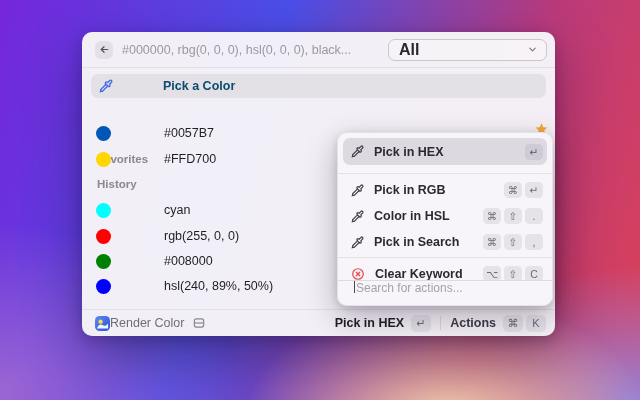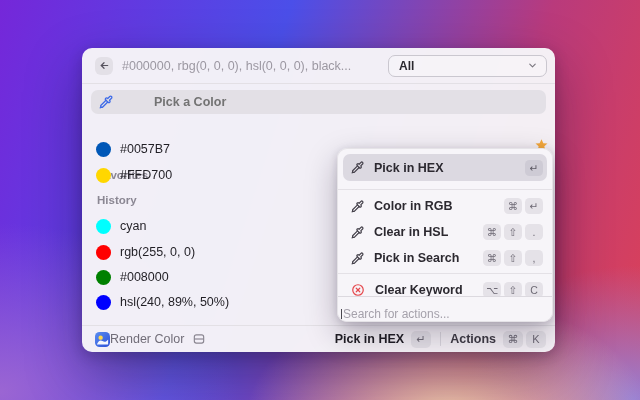--- a/index.html
+++ b/index.html
@@ -10,40 +10,40 @@
   }
   .desktop {
     position:absolute; inset:0;
     background:
       radial-gradient(45% 42% at 70% 104%, rgba(245,216,178,.95), rgba(245,216,178,0) 70%),
       radial-gradient(38% 48% at 99% 100%, rgba(138,138,235,.85), rgba(138,138,235,0) 70%),
       radial-gradient(55% 62% at 0% 98%, rgba(158,104,210,.95), rgba(158,104,210,0) 68%),
       linear-gradient(108deg, #7527d9 0%, #4b4fe9 38%, #b93a7c 72%, #dd4156 100%);
   }
   .window {
-    position:absolute; left:82px; top:48px; width:473px; height:304px;
+    position:absolute; left:82px; top:32px; width:473px; height:304px;
     background:rgba(245,243,247,.98);
     border-radius:10px;
     box-shadow:0 22px 55px rgba(20,10,40,.38), 0 4px 14px rgba(20,10,40,.22);
   }
   
   .topbar { position:absolute; left:0; top:0; right:0; height:36px; display:flex; align-items:center; padding:0 8px 0 13px; border-bottom:1px solid #e3e0e5; }
   .back-btn { width:18px; height:18px; border-radius:6px; background:#e3e0e7; color:#56525d; display:flex; align-items:center; justify-content:center; flex:0 0 auto; cursor:pointer; }
   .back-btn svg { width:11px; height:11px; }
   .main-search { flex:1; border:0; outline:0; background:transparent; margin-left:9px; font-family:inherit; font-size:12.5px; color:#2a272e; }
   .main-search::placeholder { color:#9c98a2; opacity:1; }
   .dropdown { flex:0 0 auto; width:159px; height:22px; border:1px solid #cac7cf; border-radius:7px; display:flex; align-items:center; padding:0 8px 0 10px; cursor:pointer; background:rgba(255,255,255,.25); }
-  .dropdown-value { font-size:12px; font-weight:700; color:#2a272e; flex:1; }
+  .dropdown-value { font-size:16px; font-weight:700; color:#2a272e; flex:1; }
   .dropdown svg { width:11px; height:11px; color:#7a767f; }
   
   .suggest-row { position:absolute; left:9px; top:42px; width:455px; height:24px; border-radius:7px; background:#e3e0e6; display:flex; align-items:center; padding:0 8px; cursor:pointer; }
-  .suggest-row .label { font-size:12.5px; font-weight:700; color:#737373; margin-left:9px;padding-left:32px; }
+  .suggest-row .label { font-size:12.5px; font-weight:700; color:#0c4a6e; margin-left:18px;padding-left:32px; }
   .eyedrop-blue { width:14px; height:14px; color:#3e6be8; }
   .section-label { position:absolute; left:15px; font-size:11.5px; font-weight:700; color:#8b8793; }
-  .color-row { position:absolute; left:9px; width:240px; height:22px; display:flex; align-items:center; padding:0 5px; border-radius:7px; cursor:pointer; }
+  .color-row { position:absolute; left:9px; width:240px; height:22px; display:flex; align-items:center; padding:0 5px; border-radius:7px; cursor:pointer;gap:44px; }
   .swatch { width:15px; height:15px; border-radius:50%; flex:0 0 auto; }
   .color-row .label { font-size:12.5px; color:#211f25; margin-left:9px; }
   
   .fav-star { position:absolute; left:452px; top:90px; width:15px; height:15px; z-index:4; }
   
   .popup { position:absolute; left:255px; top:100px; width:216px; height:174px; z-index:10;
     background:rgba(247,245,249,.99); border-radius:10px; border:1px solid rgba(0,0,0,.07);
     box-shadow:0 12px 32px rgba(20,10,40,.28), 0 2px 8px rgba(20,10,40,.15); overflow:hidden; }
   .popup-list { position:absolute; left:0; right:0; top:0; height:149px; overflow:hidden; }
   .menu-row { height:26px; margin:0 5px; border-radius:7px; display:flex; align-items:center; padding:0 4px 0 8px; cursor:pointer; }
@@ -51,21 +51,21 @@
   .menu-row.selected { background:#dcd9e1; }
   .menu-row svg.mi { width:13px; height:13px; color:#45414b; flex:0 0 auto; }
   .menu-row svg.ci { width:14px; height:14px; flex:0 0 auto; }
   .menu-row .label { font-size:12.5px; font-weight:700; color:#2c2930; margin-left:10px; }
   .keys { display:flex; gap:3px; margin-left:auto; }
   .key { min-width:18px; height:16px; border-radius:4.5px; background:#e5e2e8; color:#6e6a75; font-size:10.5px; display:flex; align-items:center; justify-content:center; padding:0 3px; }
   .menu-row.selected .key { background:#cecbd5; color:#5c5863; }
   .popup-divider { height:1px; background:#e4e1e6; }
   .pd1 { margin-top:8px; margin-bottom:3px; }
   .pd2 { margin-top:2px; margin-bottom:3px; }
-  .popup-search { position:absolute; left:0; right:0; bottom:0; height:25px; border-top:1px solid #dcd9df; background:rgba(247,245,249,1); display:flex; align-items:flex-end; padding:0 3px; }
+  .popup-search { position:absolute; left:0; right:0; bottom:0; height:25px; border-top:1px solid #dcd9df; background:rgba(247,245,249,1); display:flex; align-items:flex-start; padding:0 16px; }
   .caret { width:1px; height:12px; background:#4a4750; margin-right:1px; }
   .popup-search input { border:0; outline:0; background:transparent; font-family:inherit; font-size:12px; color:#2a272e; width:100%; }
   .popup-search input::placeholder { color:#a5a1ab; opacity:1; }
   
   .footer { position:absolute; left:0; right:0; bottom:0; height:27px; border-top:1px solid #e3e0e5; display:flex; align-items:center; padding:0 9px 0 13px; }
   .app-icon { width:15px; height:15px; border-radius:4.5px; background:linear-gradient(135deg,#5a8df0,#2c50d8); overflow:hidden; flex:0 0 auto; }
   .app-icon svg { width:100%; height:100%; }
   .cmd-name { font-size:12.5px; color:#716d78; }
   .printer { width:14px; height:14px; color:#8a8691; margin-left:8px; }
   .footer-right { margin-left:auto; display:flex; align-items:center; }
@@ -155,34 +155,34 @@
         </div>
 
         <div class="popup-divider pd1"></div>
 
         <div class="menu-row">
           <svg class="mi" viewBox="0 0 24 24" fill="none" stroke="currentColor" stroke-width="2.2" stroke-linecap="round" stroke-linejoin="round">
               <path d="m2 22 1-1h3l9-9"></path>
               <path d="M3 21v-3l9-9"></path>
               <path d="m15 6 3.4-3.4a2.1 2.1 0 1 1 3 3L18 9l.4.4a2.1 2.1 0 1 1-3 3l-3.8-3.8a2.1 2.1 0 1 1 3-3l.4.4Z"></path>
             </svg>
-          <span class="label">Color in RGB</span>
+          <span class="label">Pick in RGB</span>
           <span class="keys">
             <span class="key">⌘</span>
             <span class="key">↵</span>
           </span>
         </div>
 
         <div class="menu-row">
           <svg class="mi" viewBox="0 0 24 24" fill="none" stroke="currentColor" stroke-width="2.2" stroke-linecap="round" stroke-linejoin="round">
               <path d="m2 22 1-1h3l9-9"></path>
               <path d="M3 21v-3l9-9"></path>
               <path d="m15 6 3.4-3.4a2.1 2.1 0 1 1 3 3L18 9l.4.4a2.1 2.1 0 1 1-3 3l-3.8-3.8a2.1 2.1 0 1 1 3-3l.4.4Z"></path>
             </svg>
-          <span class="label">Clear in HSL</span>
+          <span class="label">Color in HSL</span>
           <span class="keys">
             <span class="key">⌘</span>
             <span class="key">⇧</span>
             <span class="key">.</span>
           </span>
         </div>
 
         <div class="menu-row">
           <svg class="mi" viewBox="0 0 24 24" fill="none" stroke="currentColor" stroke-width="2.2" stroke-linecap="round" stroke-linejoin="round">
               <path d="m2 22 1-1h3l9-9"></path>

